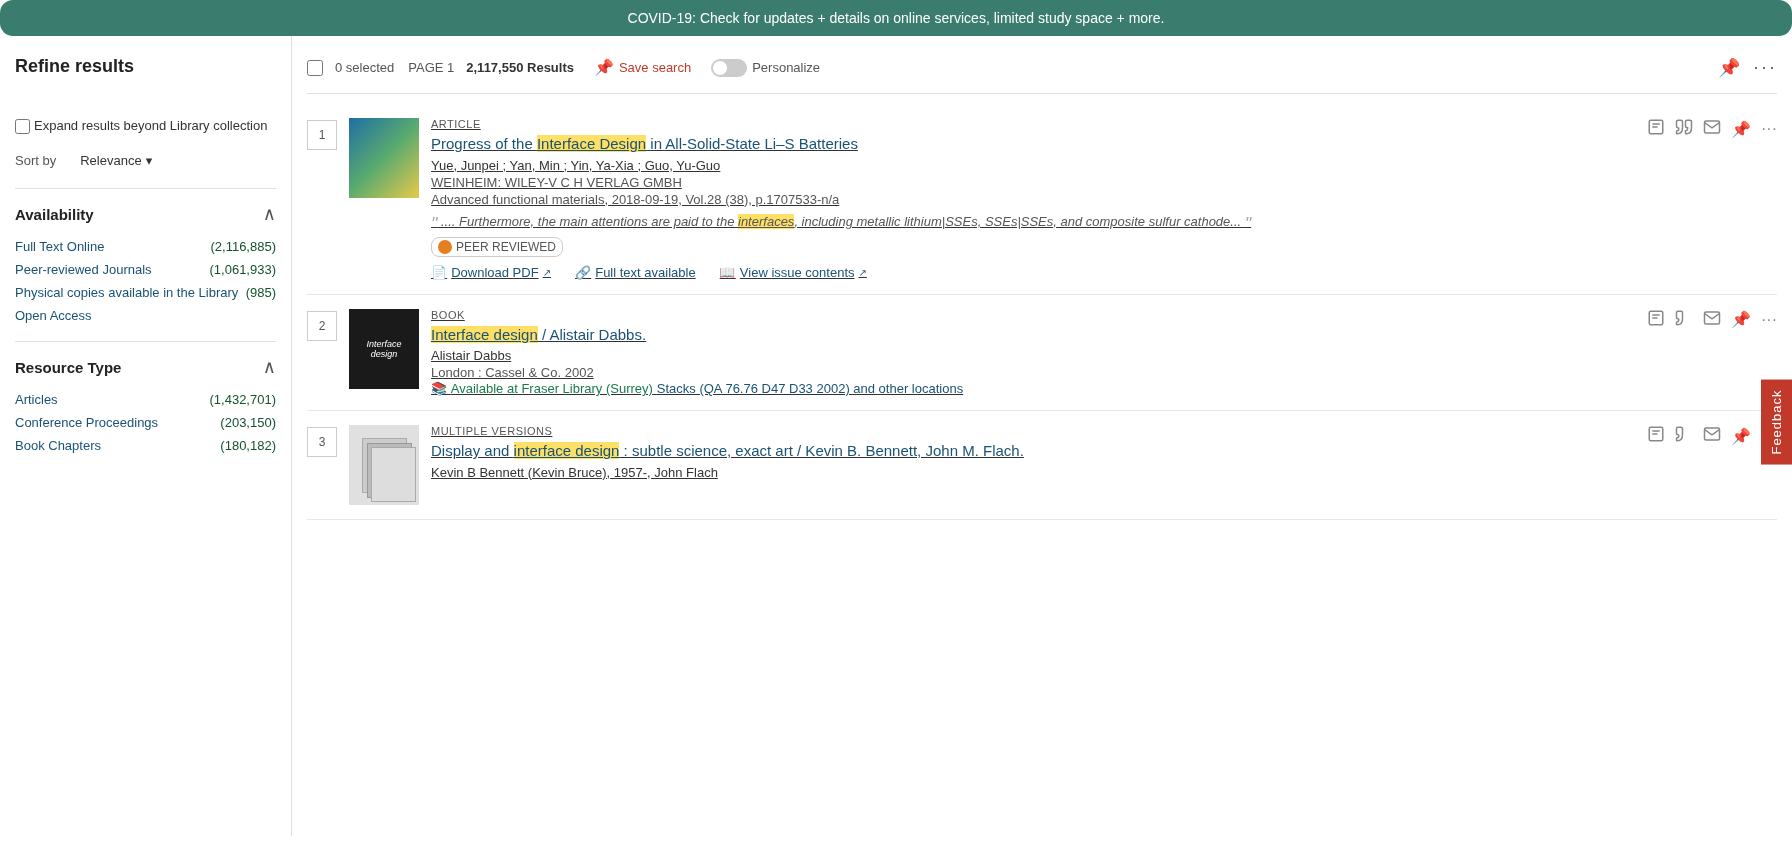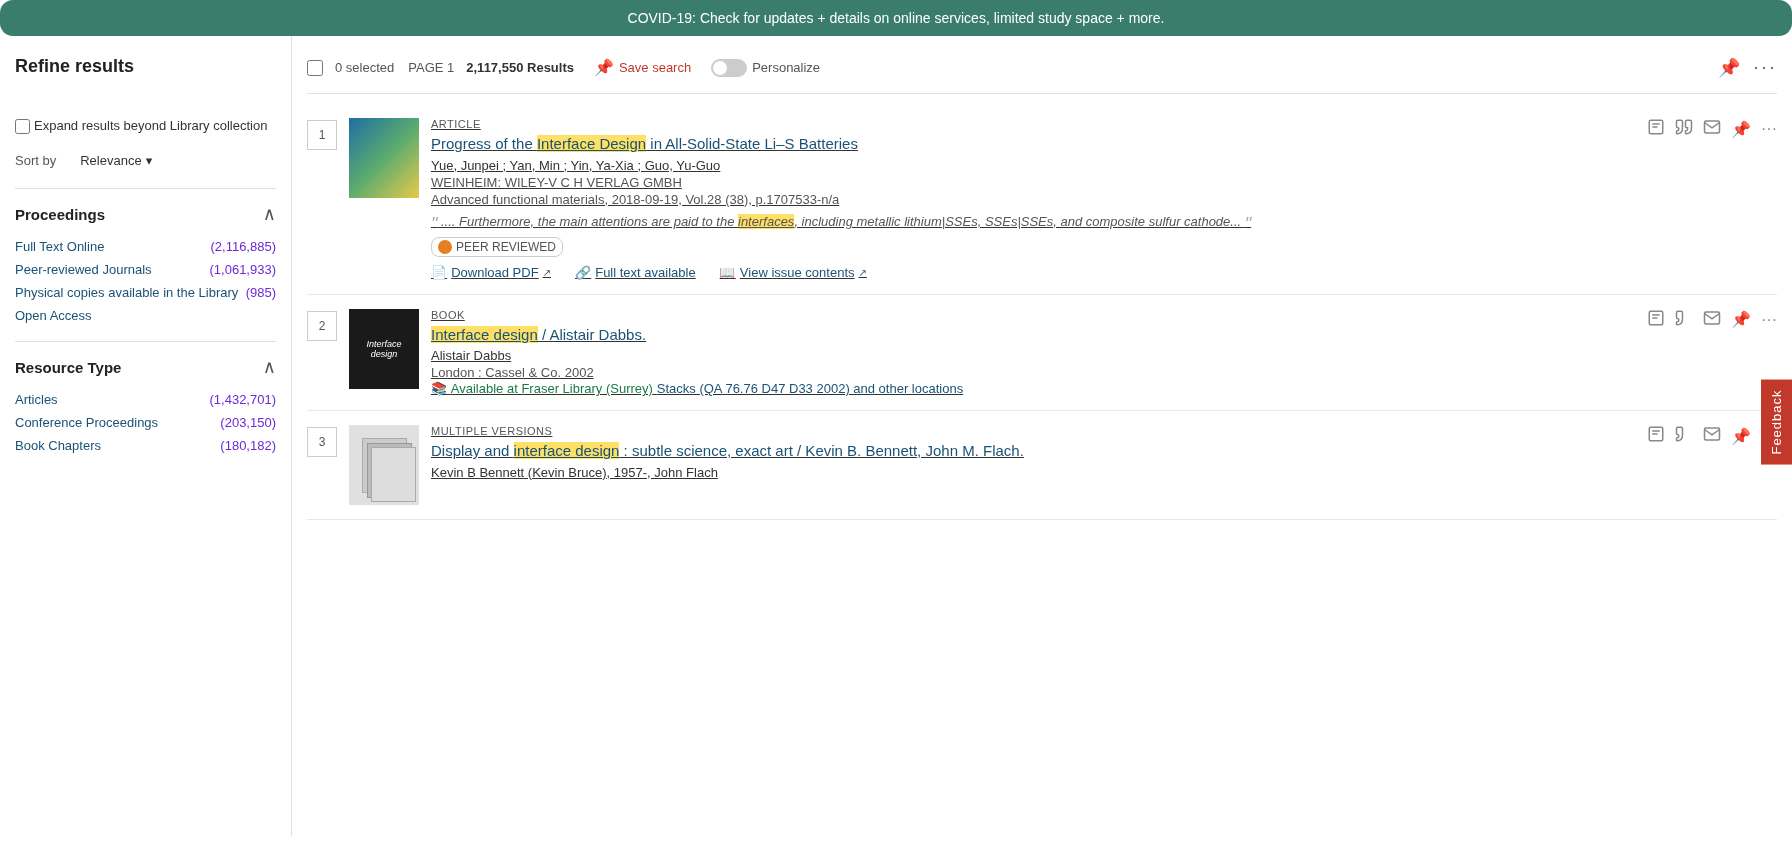--- a/index.html
+++ b/index.html
@@ -104,21 +104,21 @@
     .filter-item {
       padding: 4px 0;
       font-size: 13px;
       color: #1a5276;
       cursor: pointer;
       display: flex;
       justify-content: space-between;
     }
 
     .filter-count {
-      color: #6d28d9;
+      color: #14532d;
       margin-left: 4px;
     }
 
     .section-divider {
       border: none;
       border-top: 1px solid #e0e0e0;
       margin: 14px 0;
     }
 
     
@@ -415,21 +415,21 @@
       <span class="sort-by-label">Sort by</span>
       <button class="sort-by-select">
         <span>Relevance</span>
         <span>▾</span>
       </button>
     </div>
 
     <hr class="section-divider">
 
     <div class="section-header">
-      <span class="section-title">Proceedings</span>
+      <span class="section-title">Availability</span>
       <span class="section-toggle">∧</span>
     </div>
 
     <div>
       <div class="filter-item">
         <span>Full Text Online</span>
         <span class="filter-count">(2,116,885)</span>
       </div>
       <div class="filter-item">
         <span>Peer-reviewed Journals</span>

